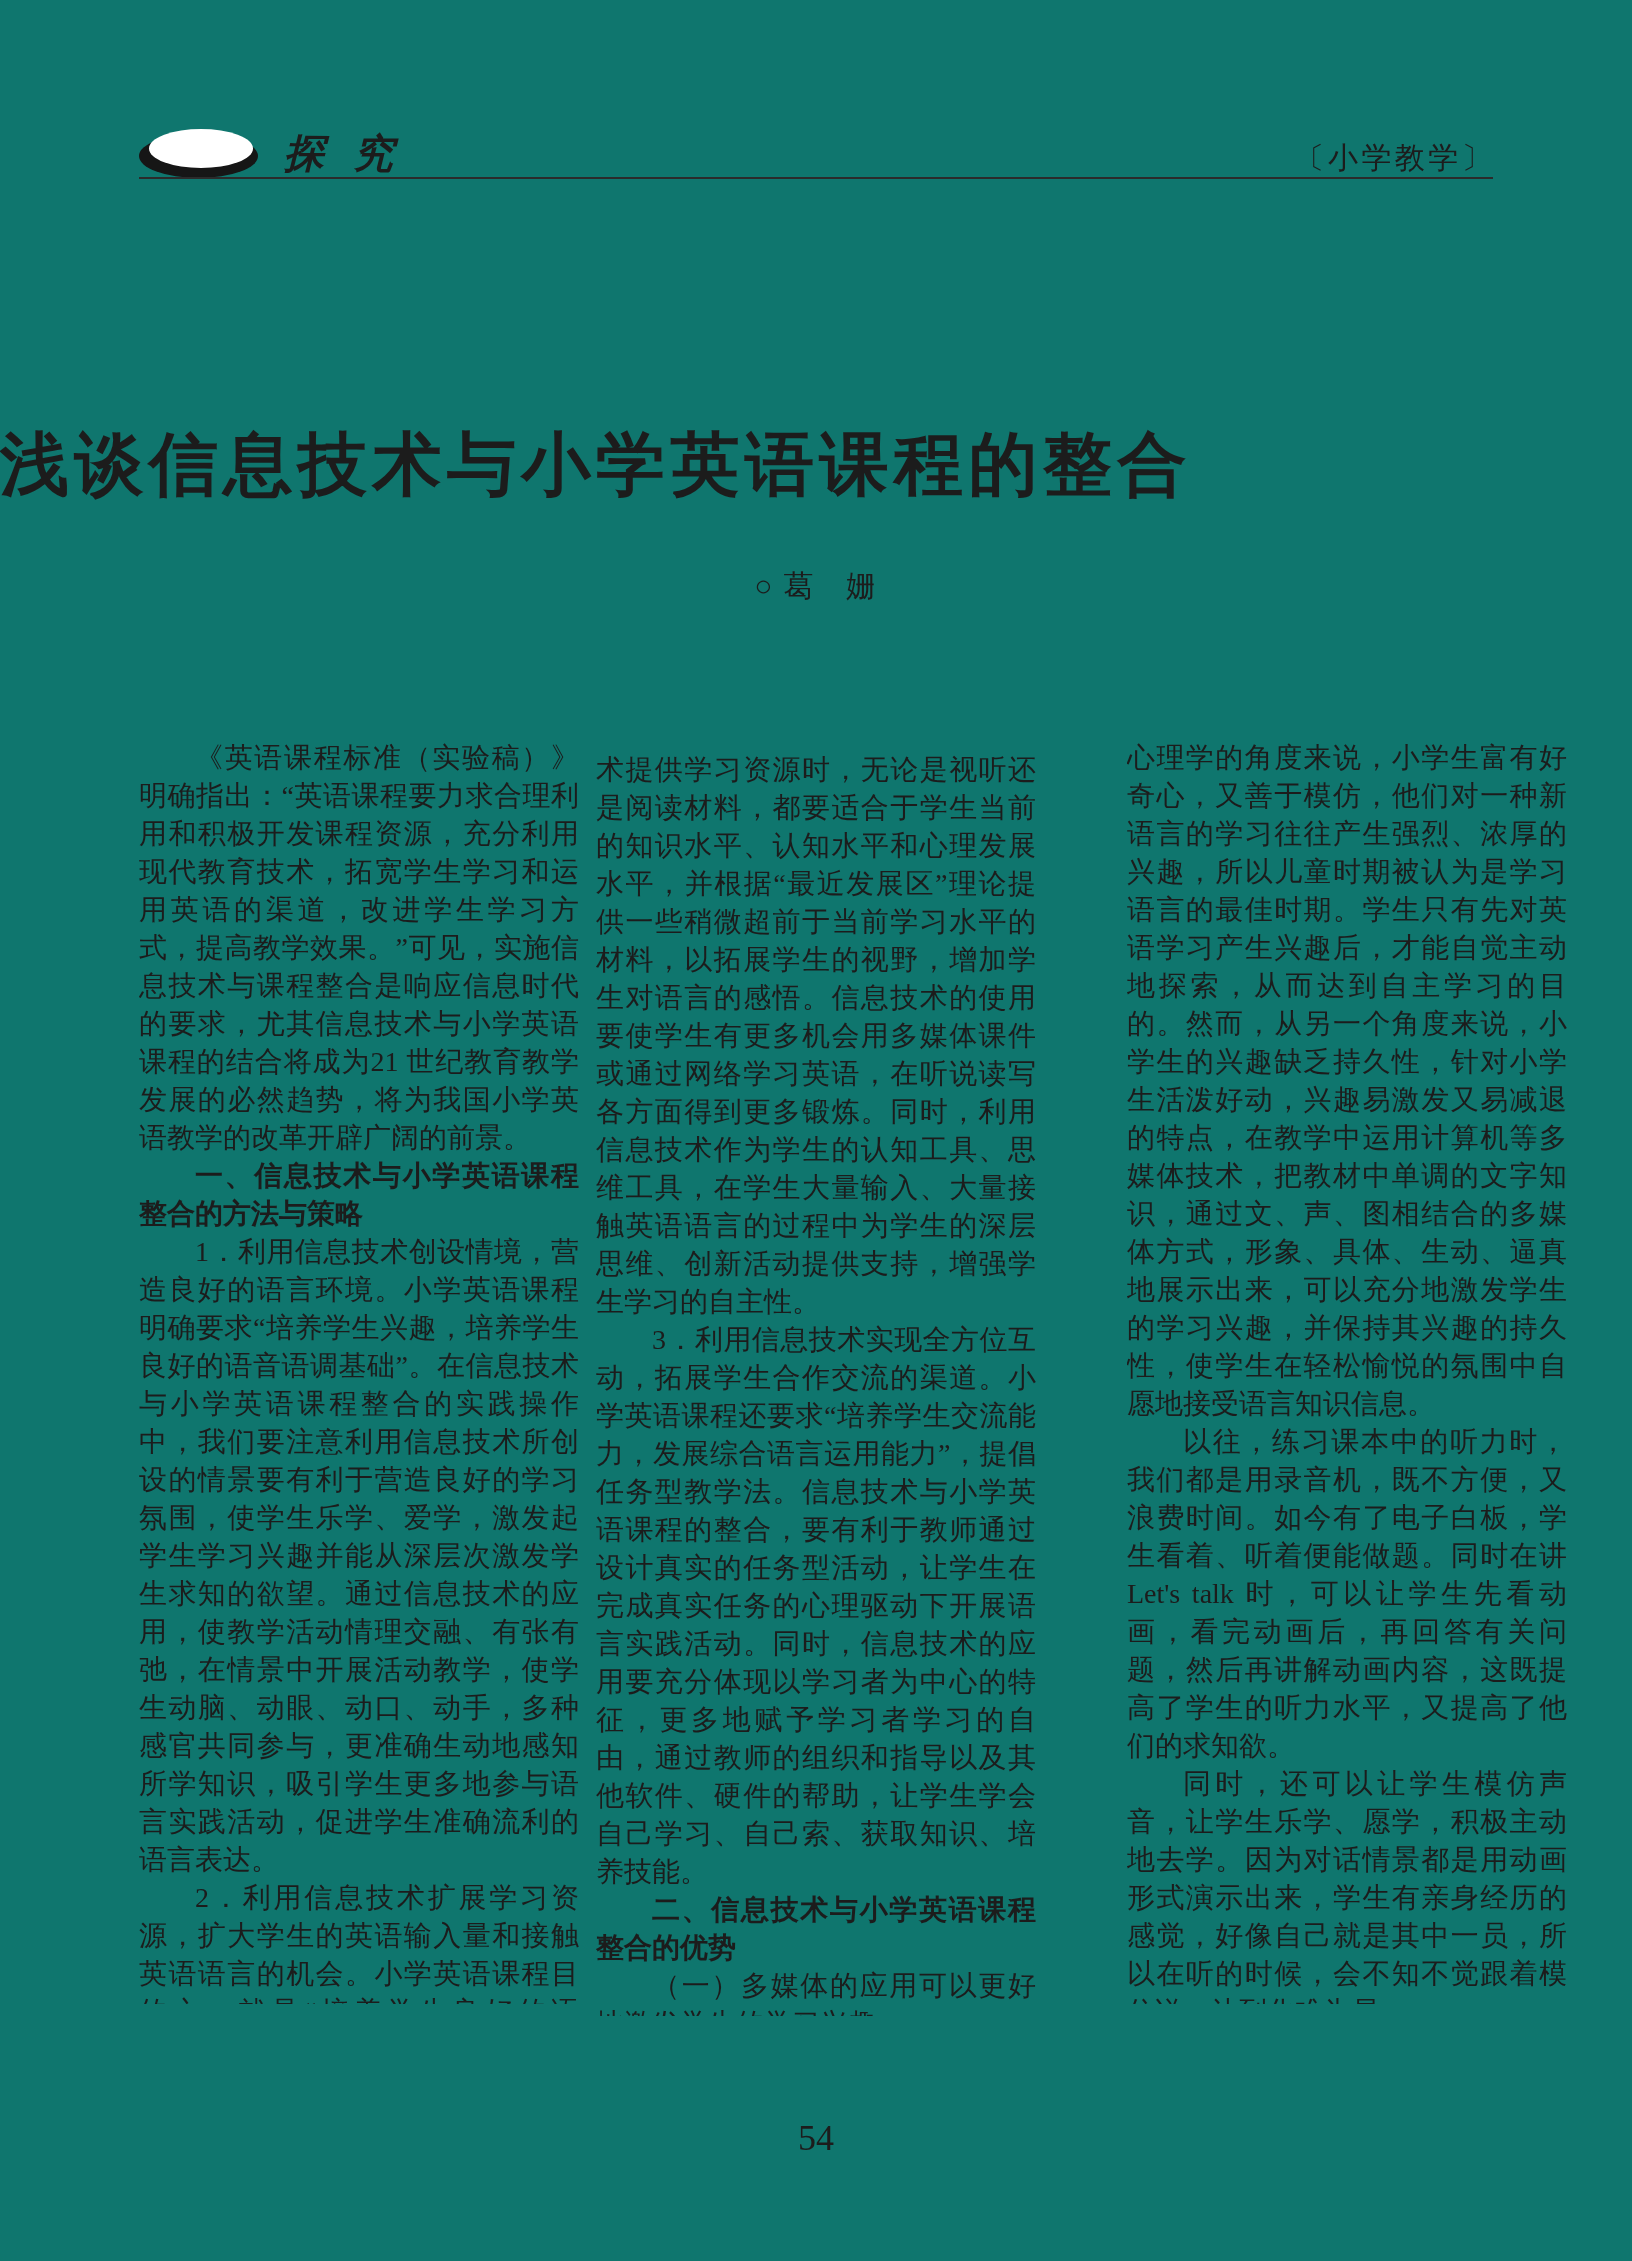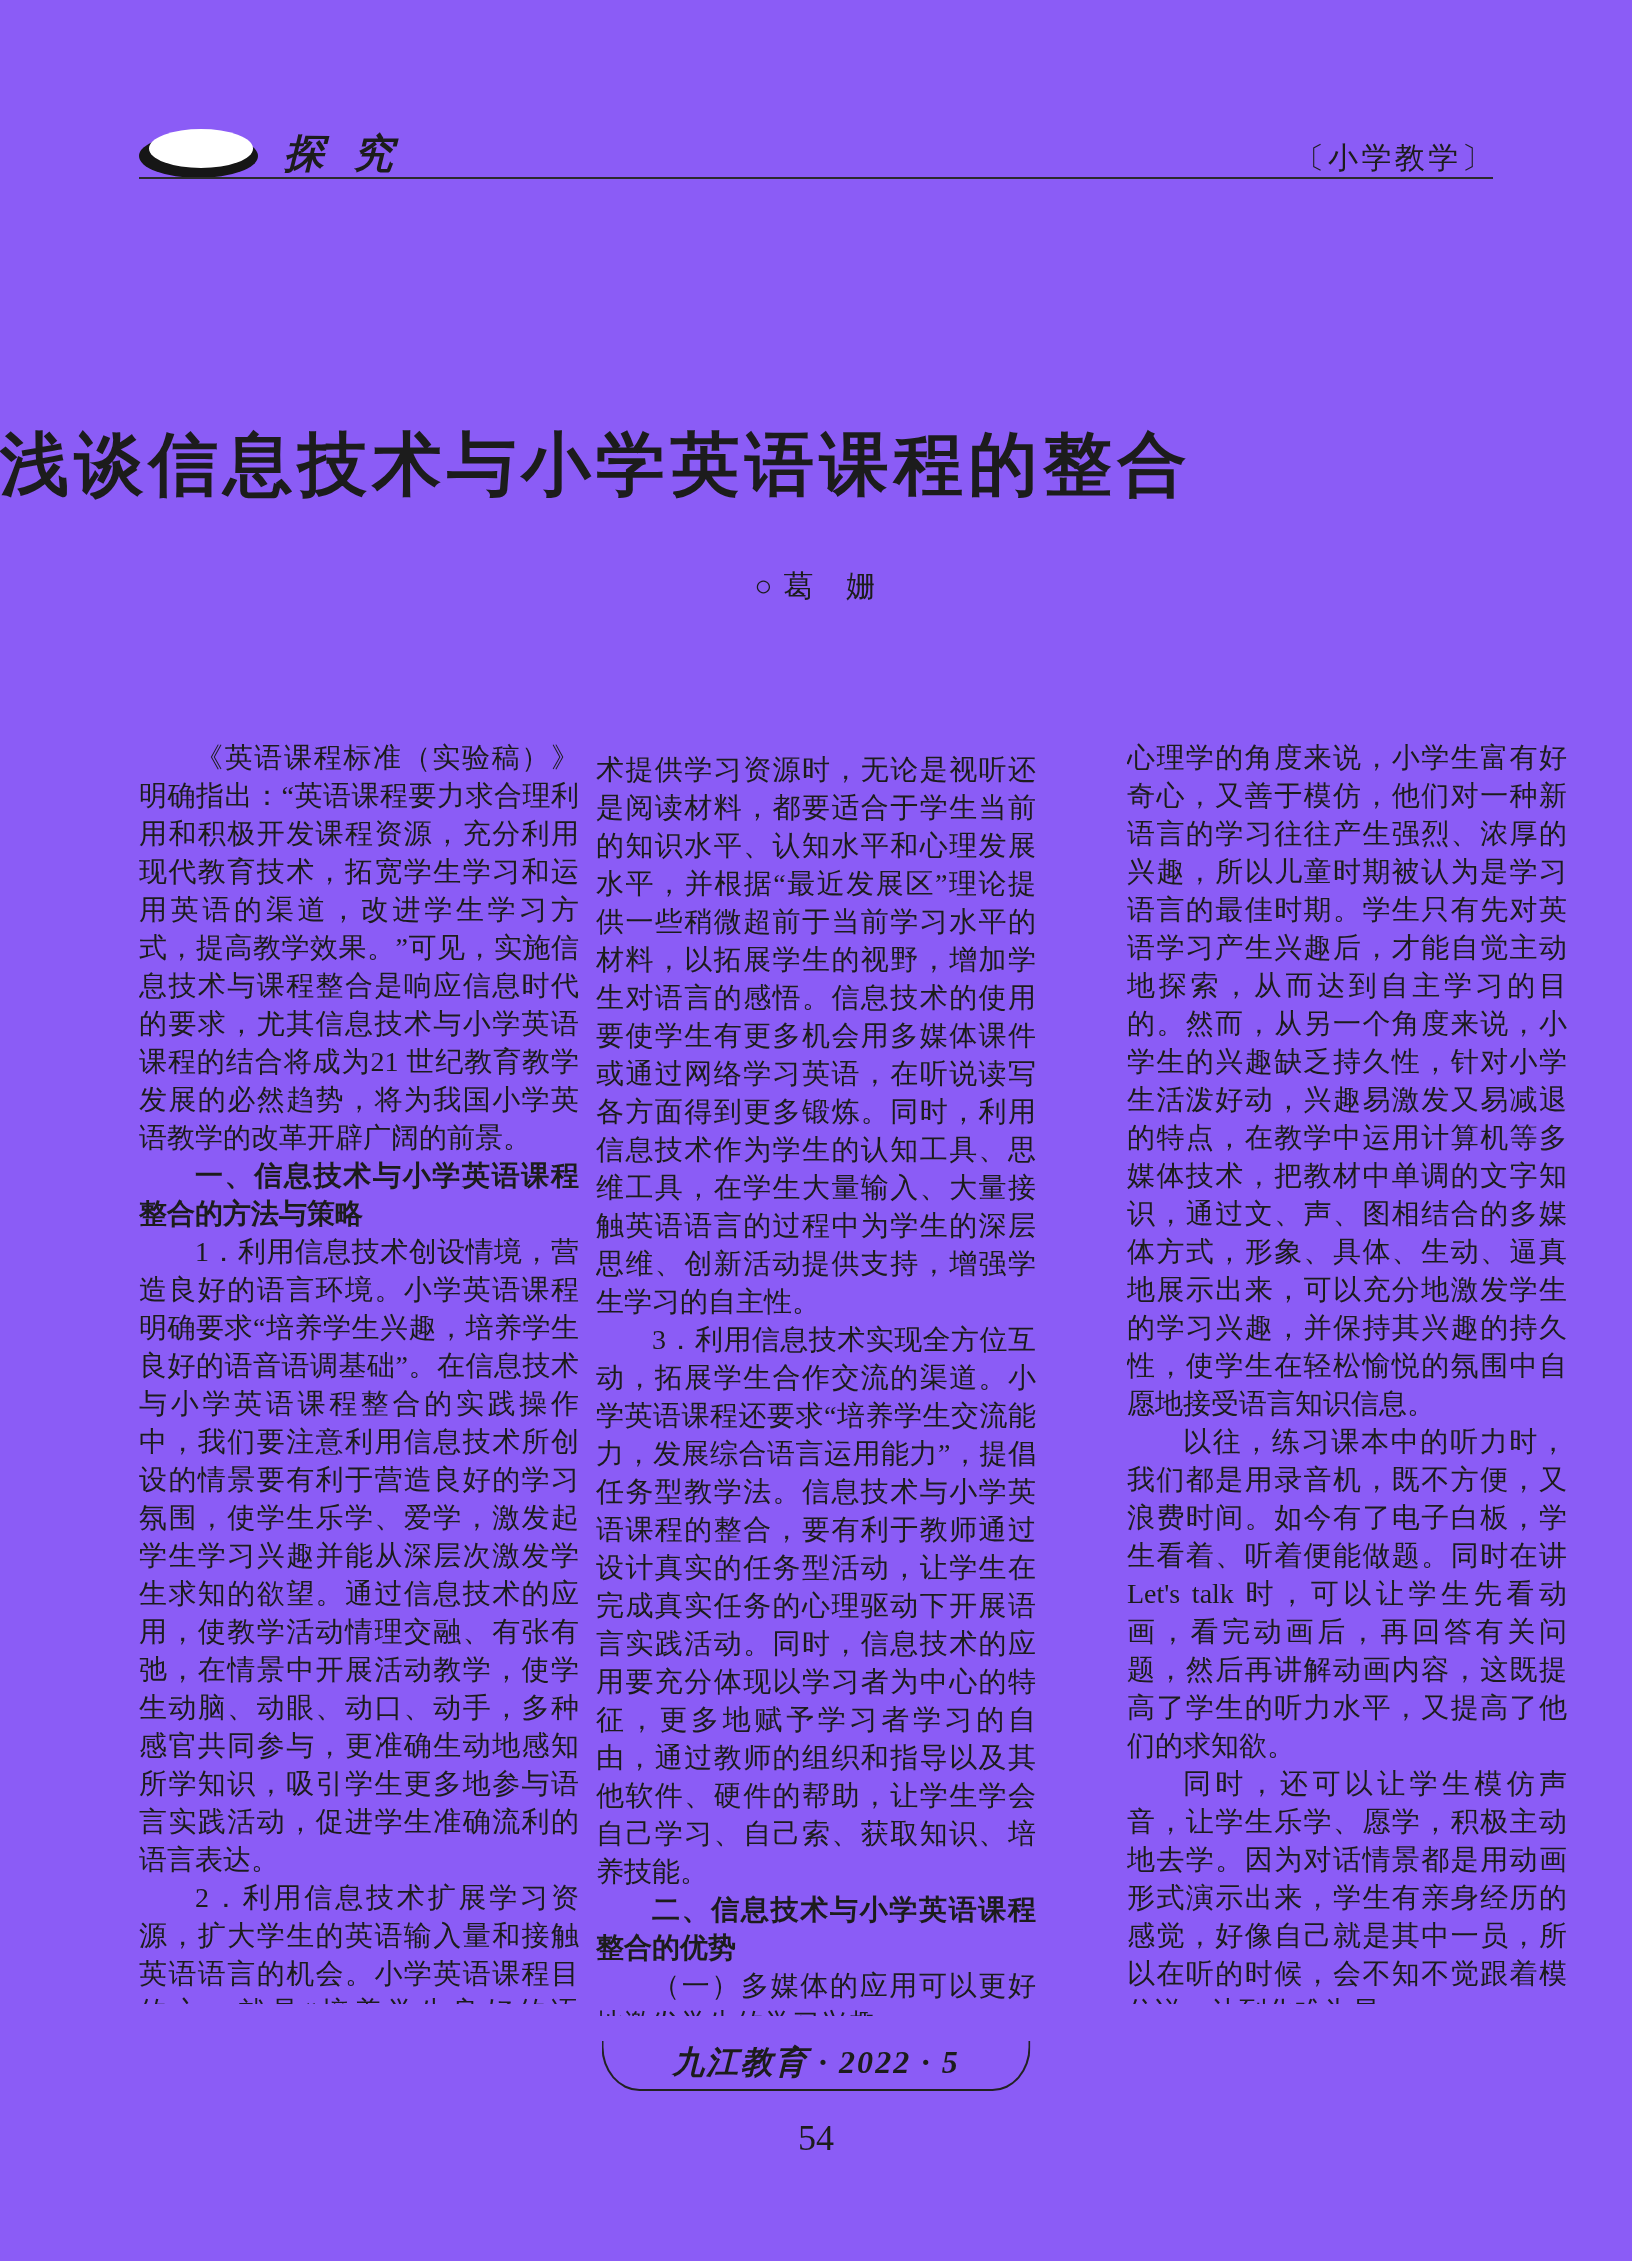--- a/index.html
+++ b/index.html
@@ -1,20 +1,20 @@
 <!DOCTYPE html>
 <html style="font-size:11px"><head>
 <meta charset="utf-8">
 <style>
   html,body { margin:0; padding:0; background:#9a9a9a; }
   .page {
     position:relative;
     width:1632px; height:2261px;
     margin:0 auto;
-    background:#8b5cf6;
+    background:#0f766e;
     color:#1c1c1c;
     font-family:"Liberation Serif","DejaVu Serif",serif;
     overflow:hidden;
   }
 
   
   .header-rule {
     position:absolute; left:139px; top:177px;
     width:1354px; height:2.1px; background:#2b2b2b;
   }
@@ -115,19 +115,16 @@
     <p class="para">（一）多媒体的应用可以更好地激发学生的学习兴趣</p>
 
   </div>
 
   <div class="column col3">
     <p class="para flush">心理学的角度来说，小学生富有好奇心，又善于模仿，他们对一种新语言的学习往往产生强烈、浓厚的兴趣，所以儿童时期被认为是学习语言的最佳时期。学生只有先对英语学习产生兴趣后，才能自觉主动地探索，从而达到自主学习的目的。然而，从另一个角度来说，小学生的兴趣缺乏持久性，针对小学生活泼好动，兴趣易激发又易减退的特点，在教学中运用计算机等多媒体技术，把教材中单调的文字知识，通过文、声、图相结合的多媒体方式，形象、具体、生动、逼真地展示出来，可以充分地激发学生的学习兴趣，并保持其兴趣的持久性，使学生在轻松愉悦的氛围中自愿地接受语言知识信息。</p>
     <p class="para">以往，练习课本中的听力时，我们都是用录音机，既不方便，又浪费时间。如今有了电子白板，学生看着、听着便能做题。同时在讲 Let's talk 时，可以让学生先看动画，看完动画后，再回答有关问题，然后再讲解动画内容，这既提高了学生的听力水平，又提高了他们的求知欲。</p>
     <p class="para">同时，还可以让学生模仿声音，让学生乐学、愿学，积极主动地去学。因为对话情景都是用动画形式演示出来，学生有亲身经历的感觉，好像自己就是其中一员，所以在听的时候，会不知不觉跟着模仿说，达到化难为易、</p>
   </div>
 
-  <div class="footer-badge">
-    <span class="journal-line">九江教育 · 2022 · 5</span>
-  </div>
   <div class="page-number">54</div>
 
 </div>
 
 
 </body></html>

